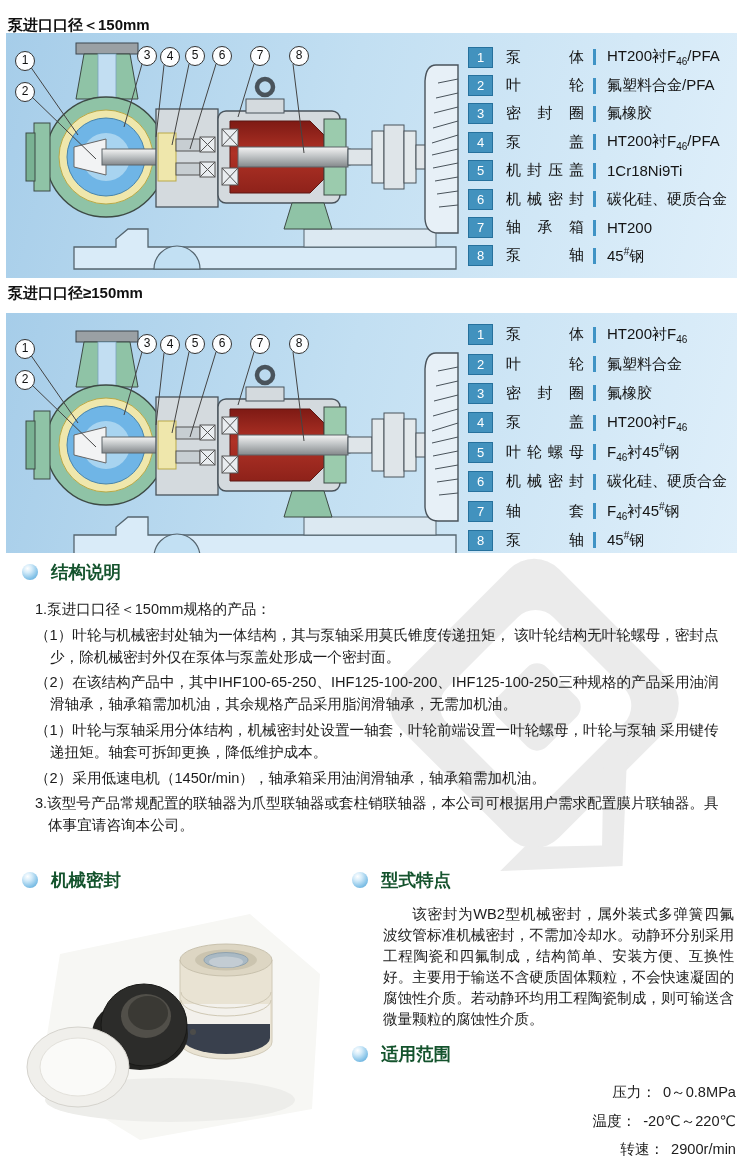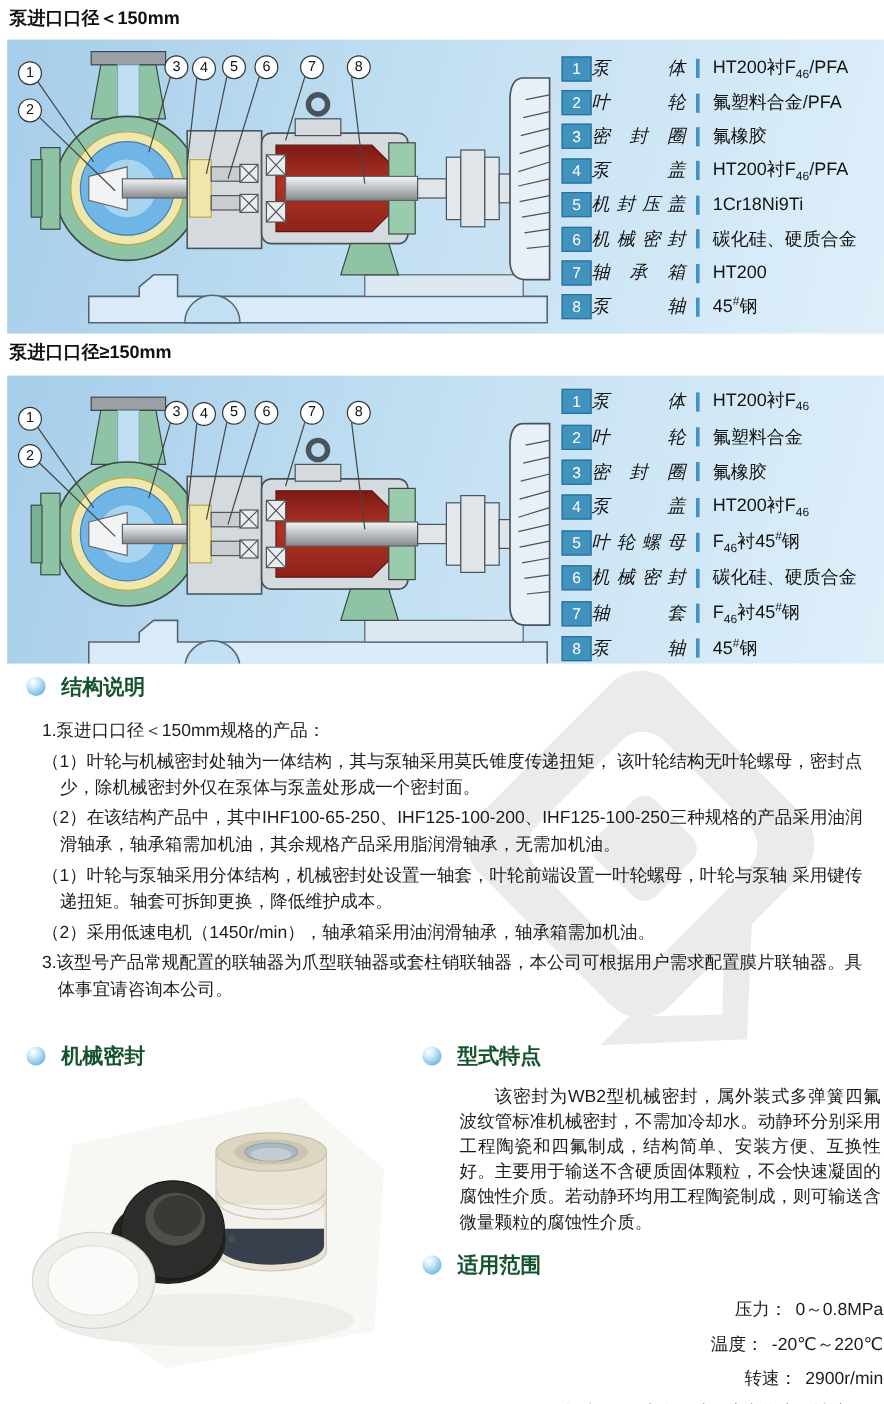--- a/index.html
+++ b/index.html
@@ -1,19 +1,19 @@
 <!DOCTYPE html>
 <html><head>
 <meta charset="utf-8">
 <style>
   html,body{margin:0;padding:0;background:#fff;}
   .page{position:relative;width:737px;height:1170px;background:#fff;overflow:hidden;
         font-family:"Liberation Sans","DejaVu Sans",sans-serif;color:#1c1c1c;}
   .sec-title{position:absolute;left:8px;font-size:15px;font-weight:bold;color:#101010;z-index:2;}
-  #title1{top:6px;} #title2{top:284px;}
+  #title1{top:16px;} #title2{top:284px;}
 
   .panel{position:absolute;left:6px;width:731px;overflow:hidden;z-index:1;
          background:linear-gradient(105deg,#a6cde9 0%,#c2dff2 45%,#dfeffa 100%);}
   #panel1{top:33px;height:245px;}
   #panel2{top:313px;height:240px;}
 
   .pump-wrap{position:absolute;left:0;width:460px;height:240px;}
   #panel1 .pump-wrap{top:2px;} #panel2 .pump-wrap{top:10px;}
   .pump-svg{position:absolute;left:0;top:0;width:460px;height:240px;}
 
@@ -22,22 +22,22 @@
   .c1{left:9px;top:16px;}  .c2{left:9px;top:47px;}  .c3{left:131px;top:11px;}
   .c4{left:154px;top:12px;}.c5{left:179px;top:11px;}.c6{left:206px;top:11px;}
   .c7{left:244px;top:11px;}.c8{left:283px;top:11px;}
 
   .ptable{position:absolute;left:462px;width:266px;}
   #panel1 .ptable{top:10px;} #panel2 .ptable{top:7px;}
   .prow{display:flex;align-items:center;height:28.4px;}
   #panel2 .prow{height:29.4px;}
   .pnum{flex:0 0 23px;height:19px;background:#4292be;border:1px solid #26719d;color:#fff;
         font-size:13px;text-align:center;line-height:19px;}
-  .pname{width:78px;font-size:15px;color:#141414;
-         text-align:justify;text-align-last:justify;font-style:italic;}
+  .pname{width:78px;margin-left:13px;font-size:15px;color:#141414;
+         text-align:justify;text-align-last:justify;}
   .pdiv{width:3px;height:16px;background:#3f93c5;margin:0 11px 0 9px;flex:0 0 3px;}
   .pval{font-size:15px;color:#141414;white-space:nowrap;}
   .pval sub,.pval sup{font-size:10px;}
 
   .watermark{position:absolute;left:365px;top:535px;width:345px;height:345px;z-index:0;}
 
   .sec-head{display:flex;align-items:center;margin-left:22px;}
   .bullet{width:16px;height:16px;border-radius:50%;margin-right:13px;flex:0 0 16px;
           background:radial-gradient(circle at 35% 28%,#ffffff 0%,#d3ebf9 28%,#82c1e7 68%,#4f9fd0 100%);}
   .sec-head h2{margin:0;font-size:17.5px;font-weight:bold;color:#14532d;}

